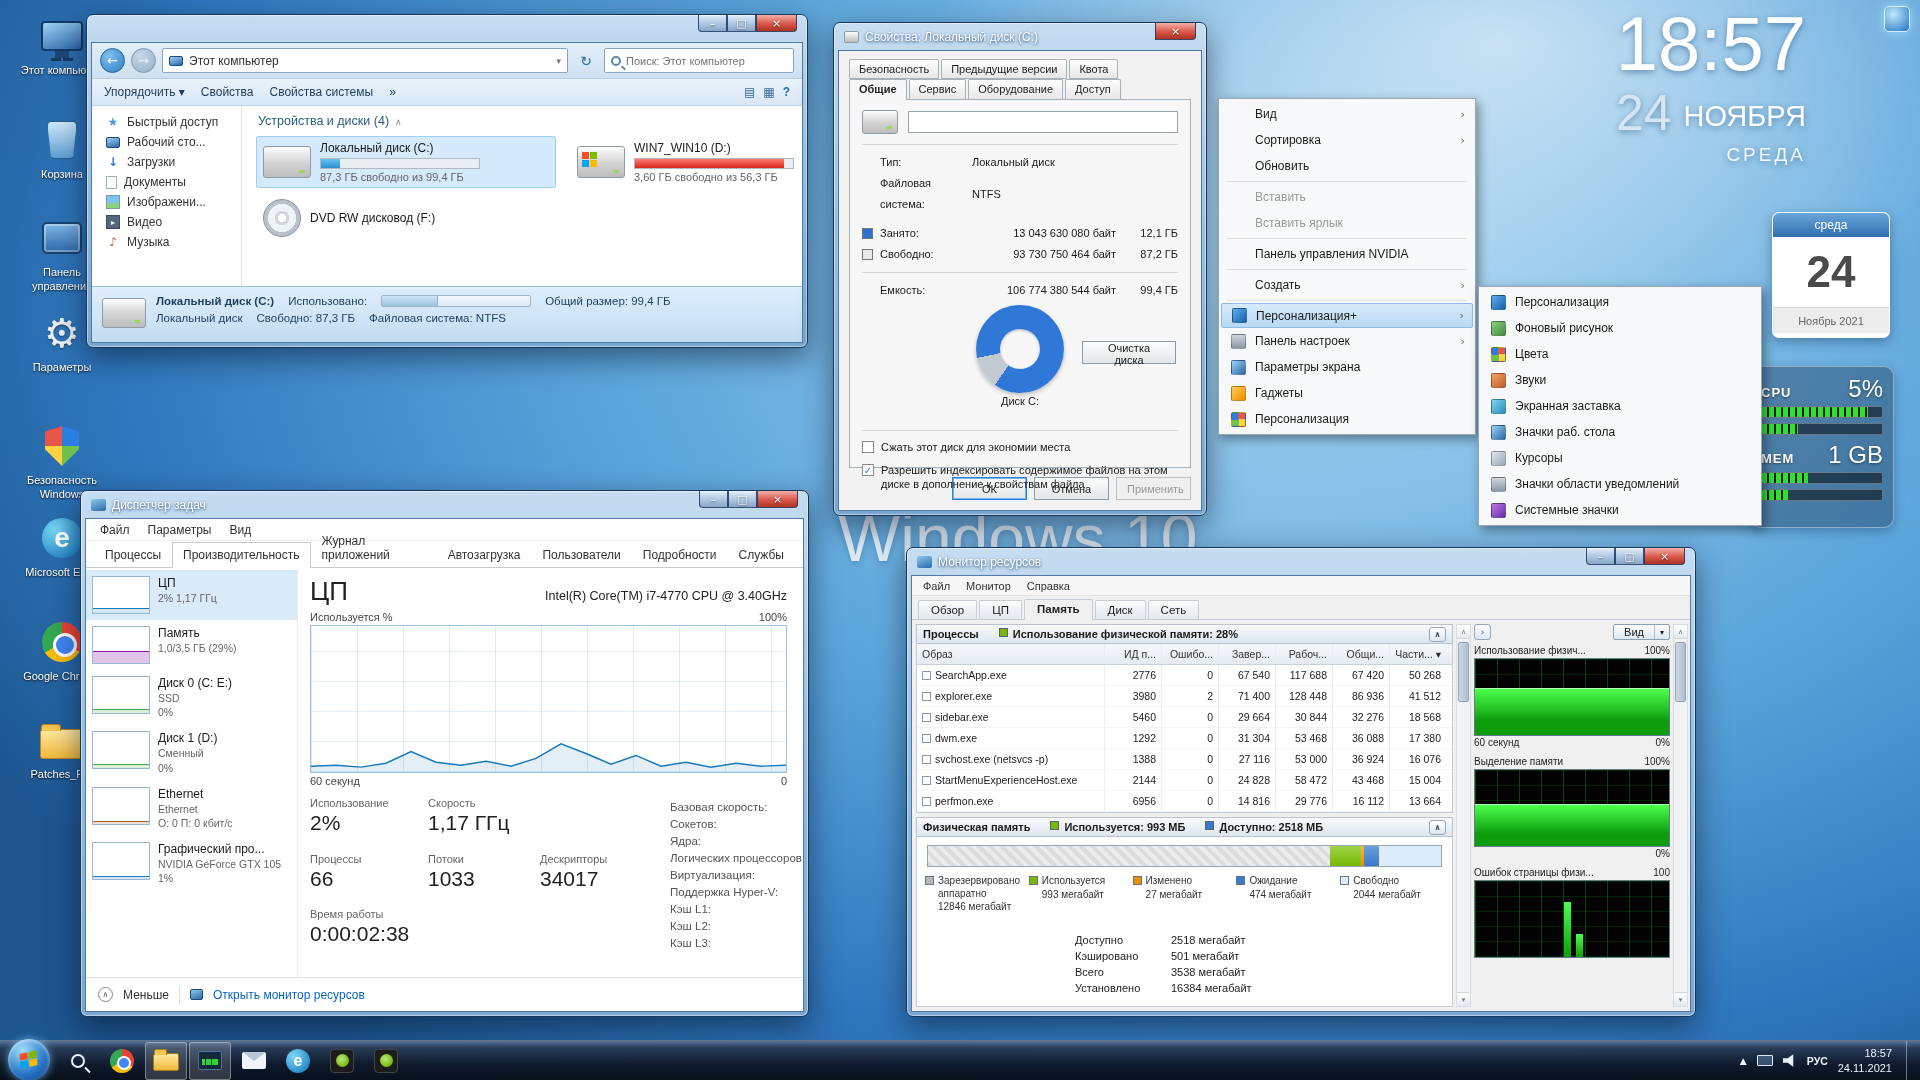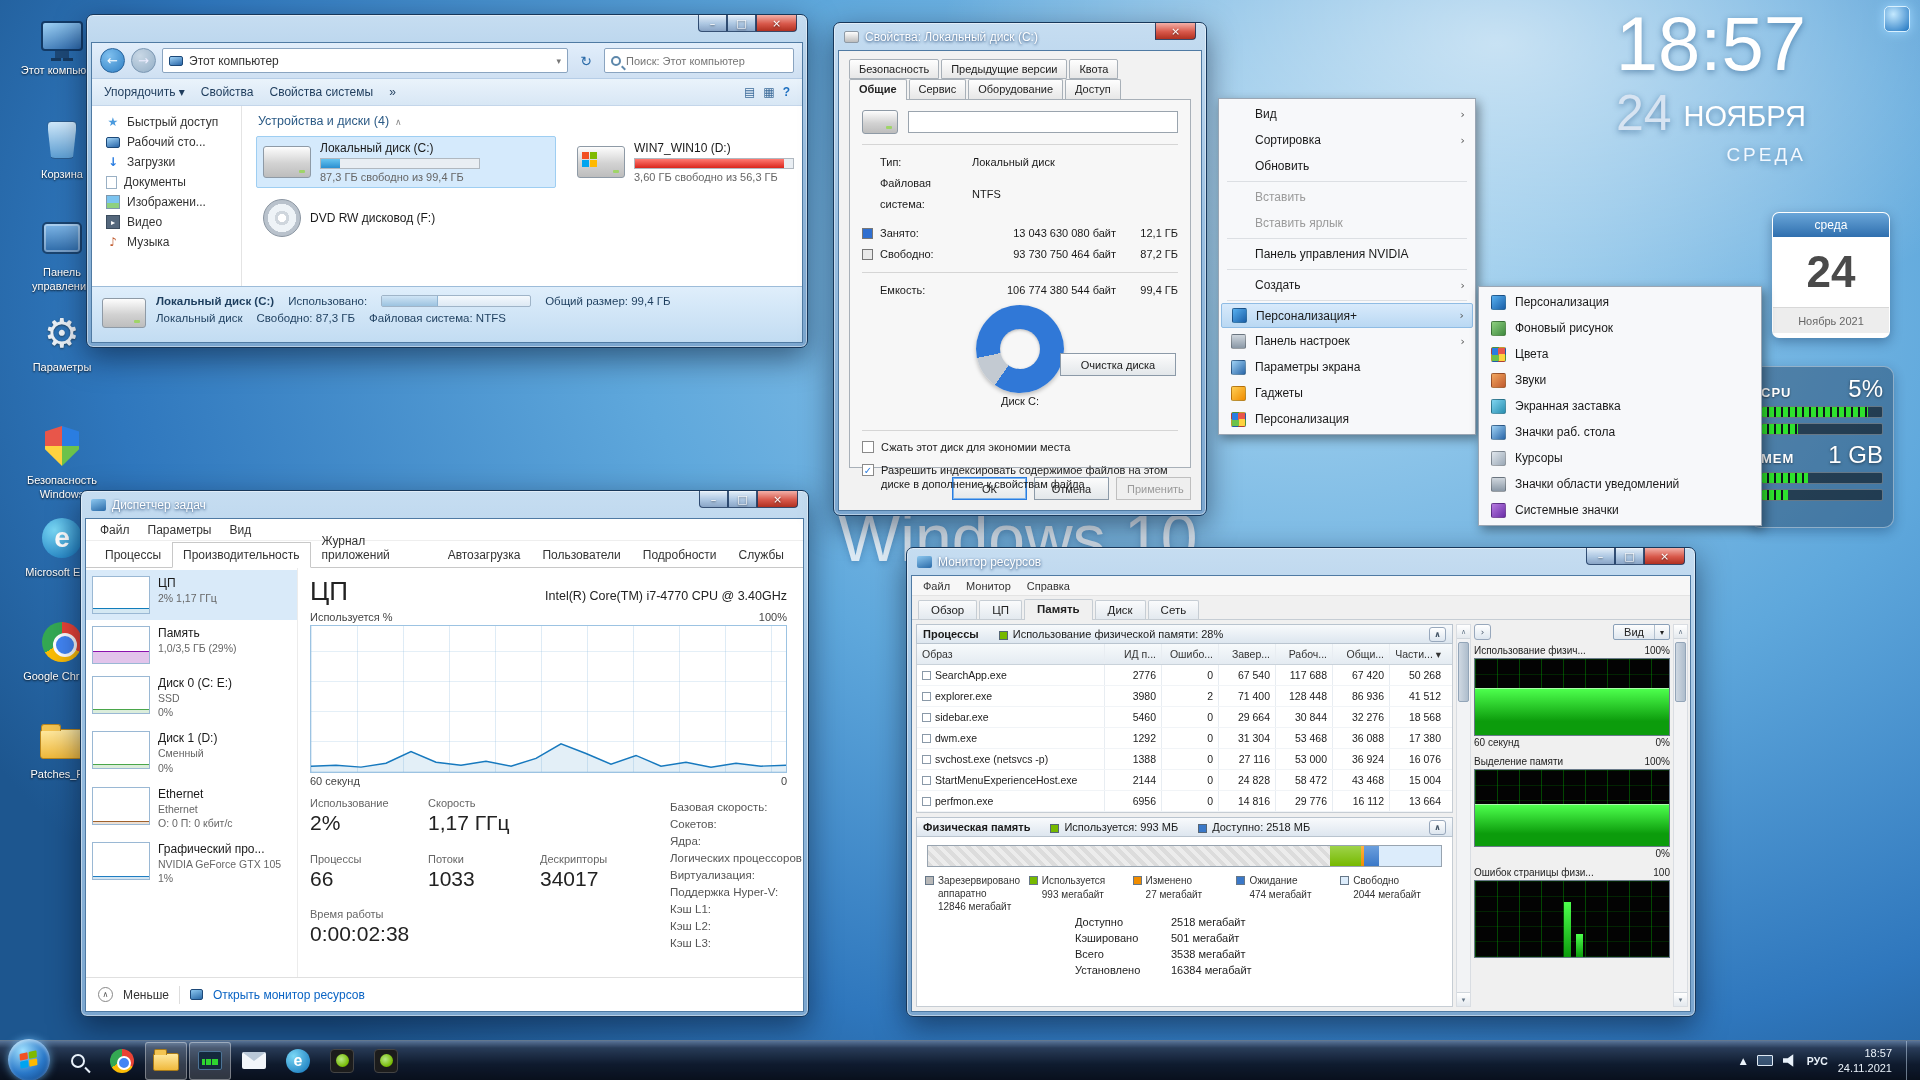--- a/index.html
+++ b/index.html
@@ -175,56 +175,56 @@
 .prow .pl{width:92px;flex:none}
 .prow .pb{flex:1;text-align:right}
 .prow .psz{width:62px;text-align:right;flex:none}
 .pr-donut-row{position:relative;height:118px;margin-top:4px}
 .donut{width:88px;height:88px;border-radius:50%;margin:4px auto 2px;background:conic-gradient(from 215deg,#c3cad2 0 12%,#3078d7 12% 100%);position:relative;box-shadow:0 2px 4px rgba(0,0,0,.25)}
 .donut::after{content:"";position:absolute;left:24px;top:24px;width:40px;height:40px;border-radius:50%;background:#f7f7f7;box-shadow:inset 0 1px 3px rgba(0,0,0,.25)}
 .disk-label{text-align:center}
 .btn{height:23px;border:1px solid #8c9aa8;background:linear-gradient(#fcfcfc,#e3e7ea);font-size:11px;font-family:inherit;padding:0 10px;cursor:pointer;color:#1a1a1a}
 .btn.def{border-color:#2a7de1;box-shadow:0 0 0 1px #7db4ec inset}
 .btn.dis{color:#9a9a9a;border-color:#bfbfbf;background:#efefef;cursor:default}
-.cleanup{position:absolute;right:2px;top:48px;width:116px}
+.cleanup{position:absolute;right:2px;top:36px;width:94px}
 .cbrow{display:flex;gap:7px;margin-top:9px;line-height:14px;align-items:flex-start}
 .cb{width:12px;height:12px;border:1px solid #8a8a8a;background:#fff;flex:none;font-size:10px;line-height:11px;text-align:center;color:#2a7de1;margin-top:1px}
 .pr-buttons{display:flex;justify-content:flex-end;gap:7px;padding-top:9px}
 .pr-buttons .btn{width:75px}
 
 .win-resmon{left:906px;top:547px;width:790px;height:470px;z-index:5}
 .win-resmon .win-inner{background:#f0f0f0}
 .rm-menubar{height:20px;flex:none;display:flex;gap:2px;align-items:center;background:#f7f7f7;border-bottom:1px solid #e3e3e3;padding:0 4px;font-size:11px;color:#333}
 .rm-menubar span{padding:1px 7px;cursor:pointer}
 .rm-tabs{height:24px;flex:none;display:flex;align-items:flex-end;background:#f0f0f0;border-bottom:1px solid #c6cdd4;padding:0 6px;font-size:11.5px}
 .rm-tab{padding:3px 12px;border:1px solid #c6cdd4;border-bottom:none;background:linear-gradient(#fafbfc,#e3e9ef);margin-right:2px;border-radius:2px 2px 0 0;cursor:pointer}
 .rm-tab.active{background:#f0f0f0;font-weight:bold;padding-bottom:5px;margin-bottom:-1px}
 .rm-body{flex:1;display:flex;gap:3px;padding:4px;min-height:0}
 .rm-main{width:537px;flex:none;display:flex;flex-direction:column;min-height:0}
 .rm-hdr{height:20px;flex:none;display:flex;align-items:center;gap:6px;border:1px solid #b9c4cf;background:linear-gradient(#f8fafc,#dde6ef);padding:0 6px;font-size:11px;font-weight:bold;color:#1a1a1a}
-.rm-hdr .note{margin-left:14px;display:flex;align-items:flex-end;gap:5px;font-weight:normal}
+.rm-hdr .note{margin-left:14px;display:flex;align-items:flex-start;gap:5px;font-weight:bold}
 .nsq{width:9px;height:9px;border:1px solid #567;flex:none}
 .nsq.green{background:#76b900}.nsq.blue{background:#3a78c8}
 .hdr-btn{margin-left:auto;width:17px;height:15px;border:1px solid #98a8bc;border-radius:3px;background:linear-gradient(#fff,#dde6ef);font-size:8px;display:flex;align-items:center;justify-content:center;color:#456;cursor:pointer}
 .rm-table{border:1px solid #c6cdd4;border-top:none;background:#fff;font-size:10.5px}
 .rm-row{display:grid;grid-template-columns:187px repeat(6,57px)}
 .rm-row.head{background:linear-gradient(#f7fafc,#e4ebf2);border-bottom:1px solid #c9d2da;font-weight:normal;color:#333}
 .rm-row>div{padding:4px 5px;border-left:1px solid #e8edf2;text-align:right;white-space:nowrap;overflow:hidden}
 .rm-row>div:first-child{border-left:none;text-align:left;display:flex;align-items:center;gap:4px}
 .rm-row.data{border-bottom:1px solid #f1f4f7}
 .tchk{width:9px;height:9px;border:1px solid #8a99a8;background:#fff;flex:none}
 .rm-mem-block{border:1px solid #c6cdd4;border-top:none;background:#fff;padding:6px 8px 4px;flex:1}
 .membar{height:22px;border:1px solid #98a4b0;display:flex;margin:2px 2px 8px}
 .membar>span{display:block;height:100%}
 .ms0{background:repeating-linear-gradient(45deg,#dcdcdc 0 4px,#ececec 4px 8px)}
 .ms1{background:linear-gradient(#9ed34a,#76b900)}
 .ms2{background:linear-gradient(#ffb143,#f08c00)}
 .ms3{background:linear-gradient(#6b9fdd,#3a78c8)}
 .ms4{background:#dcecfb}
-.legend{display:flex;margin-bottom:0}
+.legend{display:flex;margin-bottom:18px}
 .leg{width:104px;font-size:10px;color:#333;line-height:1.25}
 .leg .top{display:flex;gap:4px;align-items:flex-start}
 .leg .lsq{width:9px;height:9px;border:1px solid #678;margin-top:1px;flex:none}
 .lg0{background:#b8b8b8}.lg1{background:#76b900}.lg2{background:#f08c00}.lg3{background:#3a78c8}.lg4{background:#dcecfb}
 .leg .lval{margin-left:13px;margin-top:1px}
 .totals{margin-left:150px;font-size:11px}
 .tot-row{display:flex;line-height:16px}
 .tot-row .tl{width:96px}
 .vsb{width:15px;flex:none;background:#f2f3f5;border:1px solid #d9dde2;display:flex;flex-direction:column;align-items:center;font-size:7px;color:#678}
 .vsb .vb{height:14px;display:flex;align-items:center;justify-content:center;width:100%;background:linear-gradient(#fff,#e4e9ee);border-bottom:1px solid #d0d6dc;cursor:pointer}

